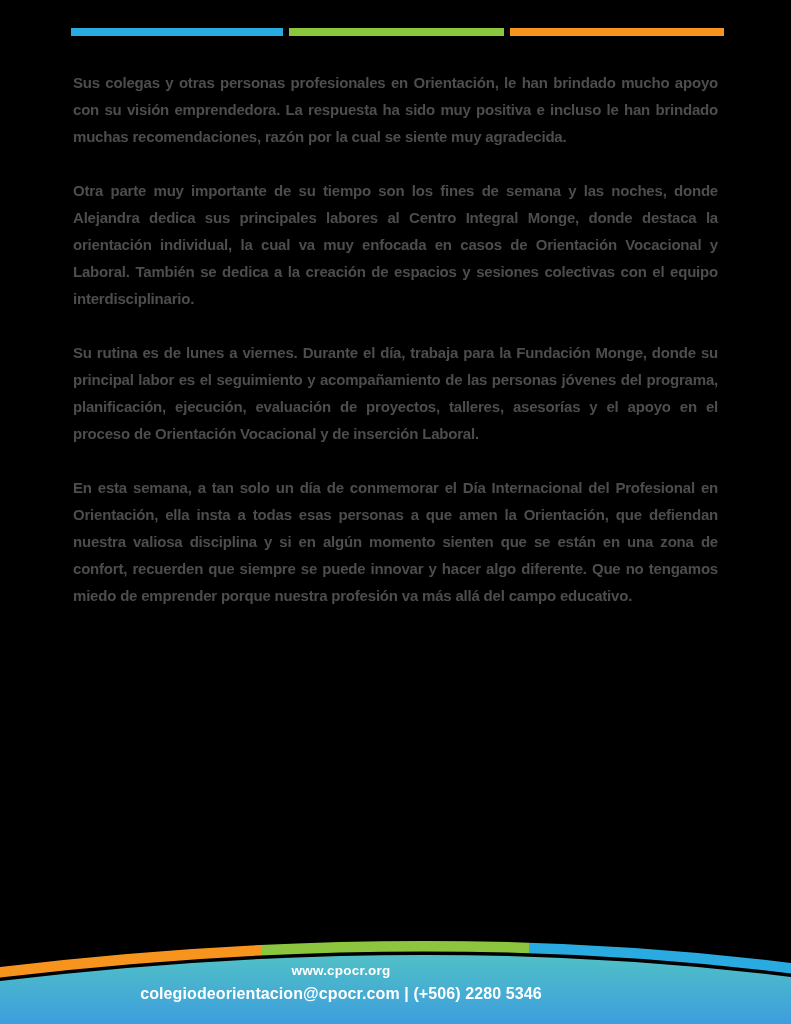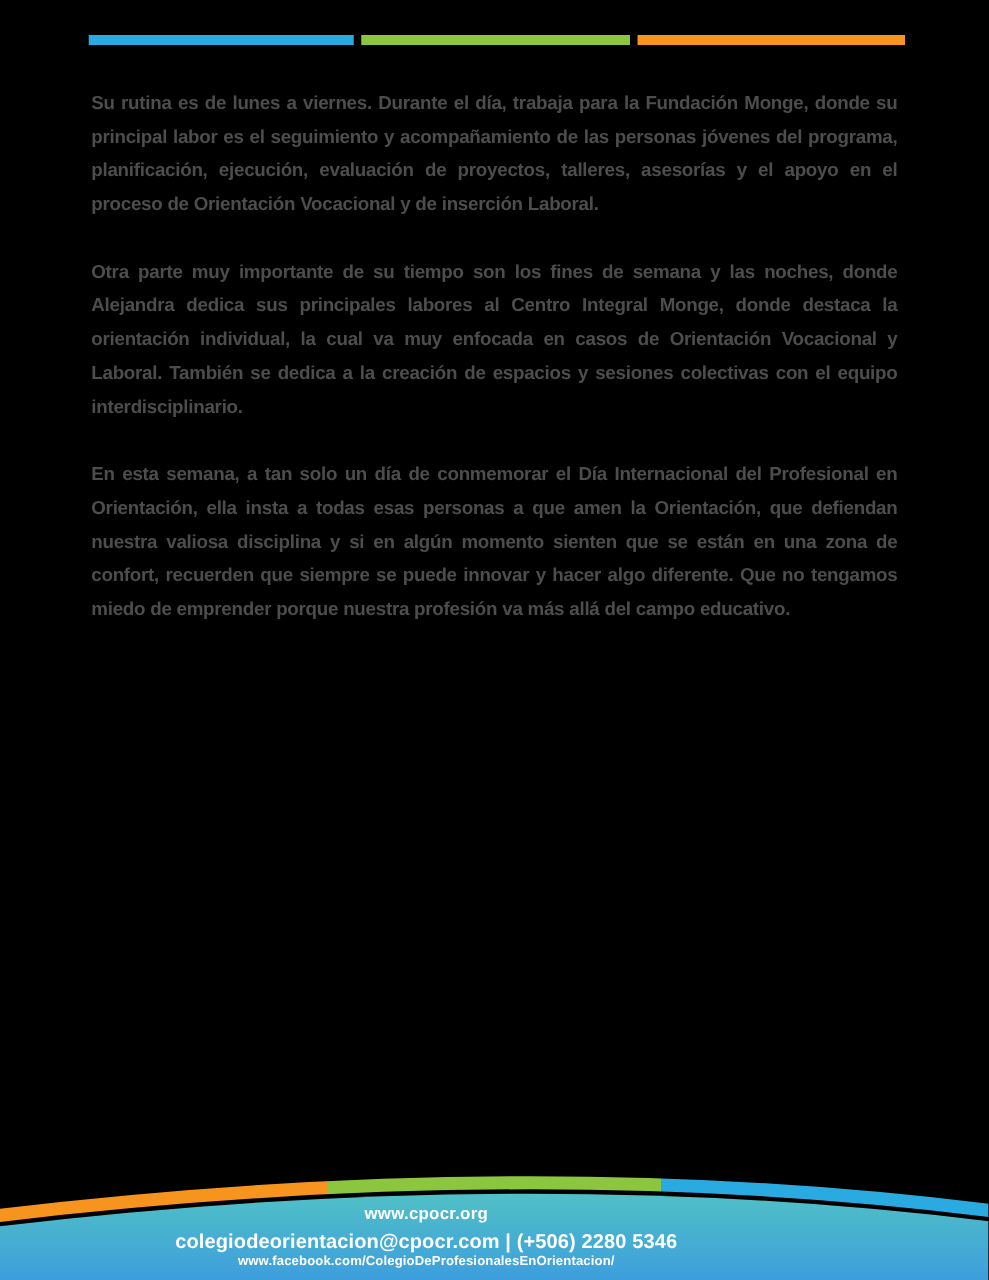--- a/index.html
+++ b/index.html
@@ -69,22 +69,23 @@
 
 <div class="page">
 
   <div class="top-bars">
     <div class="bar bar-1" style="background: rgb(41, 171, 226);"></div>
     <div class="bar bar-2" style="background: rgb(140, 198, 63);"></div>
     <div class="bar bar-3" style="background: rgb(247, 148, 30);"></div>
   </div>
 
   <div class="article">
+    <p>Sus colegas y otras personas profesionales en Orientación, le han brindado mucho apoyo con su visión emprendedora. La respuesta ha sido muy positiva e incluso le han brindado muchas recomendaciones, razón por la cual se siente muy agradecida.</p>
+    <p>Otra parte muy importante de su tiempo son los fines de semana y las noches, donde Alejandra dedica sus principales labores al Centro Integral Monge, donde destaca la orientación individual, la cual va muy enfocada en casos de Orientación Vocacional y Laboral. También se dedica a la creación de espacios y sesiones colectivas con el equipo interdisciplinario.</p>
     <p>Su rutina es de lunes a viernes. Durante el día, trabaja para la Fundación Monge, donde su principal labor es el seguimiento y acompañamiento de las personas jóvenes del programa, planificación, ejecución, evaluación de proyectos, talleres, asesorías y el apoyo en el proceso de Orientación Vocacional y de inserción Laboral.</p>
-    <p>Otra parte muy importante de su tiempo son los fines de semana y las noches, donde Alejandra dedica sus principales labores al Centro Integral Monge, donde destaca la orientación individual, la cual va muy enfocada en casos de Orientación Vocacional y Laboral. También se dedica a la creación de espacios y sesiones colectivas con el equipo interdisciplinario.</p>
     <p>En esta semana, a tan solo un día de conmemorar el Día Internacional del Profesional en Orientación, ella insta a todas esas personas a que amen la Orientación, que defiendan nuestra valiosa disciplina y si en algún momento sienten que se están en una zona de confort, recuerden que siempre se puede innovar y hacer algo diferente. Que no tengamos miedo de emprender porque nuestra profesión va más allá del campo educativo.</p>
   </div>
 
   <svg class="footer-svg" viewBox="0 0 791 110" preserveAspectRatio="none" xmlns="http://www.w3.org/2000/svg">
     <defs>
       <linearGradient id="stripeGrad" x1="0" y1="0" x2="1" y2="0">
         <stop offset="0" stop-color="#F7941E"></stop>
         <stop offset="0.331" stop-color="#F7941E"></stop>
         <stop offset="0.331" stop-color="#8CC63F"></stop>
         <stop offset="0.669" stop-color="#8CC63F"></stop>
@@ -95,15 +96,14 @@
         <stop offset="0" stop-color="#50C0C6"></stop>
         <stop offset="1" stop-color="#3D9EDD"></stop>
       </linearGradient>
     </defs>
     <path d="M0,53 Q420,3 791,49 L791,59.5 Q420,13.5 0,63.5 Z" fill="url(#stripeGrad)"></path>
     <path d="M0,67 Q420,17 791,63 L791,110 L0,110 Z" fill="url(#waveGrad)"></path>
   </svg>
 
   <div class="footer-text footer-website">www.cpocr.org</div>
   <div class="footer-text footer-contact">colegiodeorientacion@cpocr.com | (+506) 2280 5346</div>
-  <div class="footer-text footer-facebook">www.facebook.com/ColegioDeProfesionalesEnOrientacion/</div>
 
 </div>
 
 </body></html>

